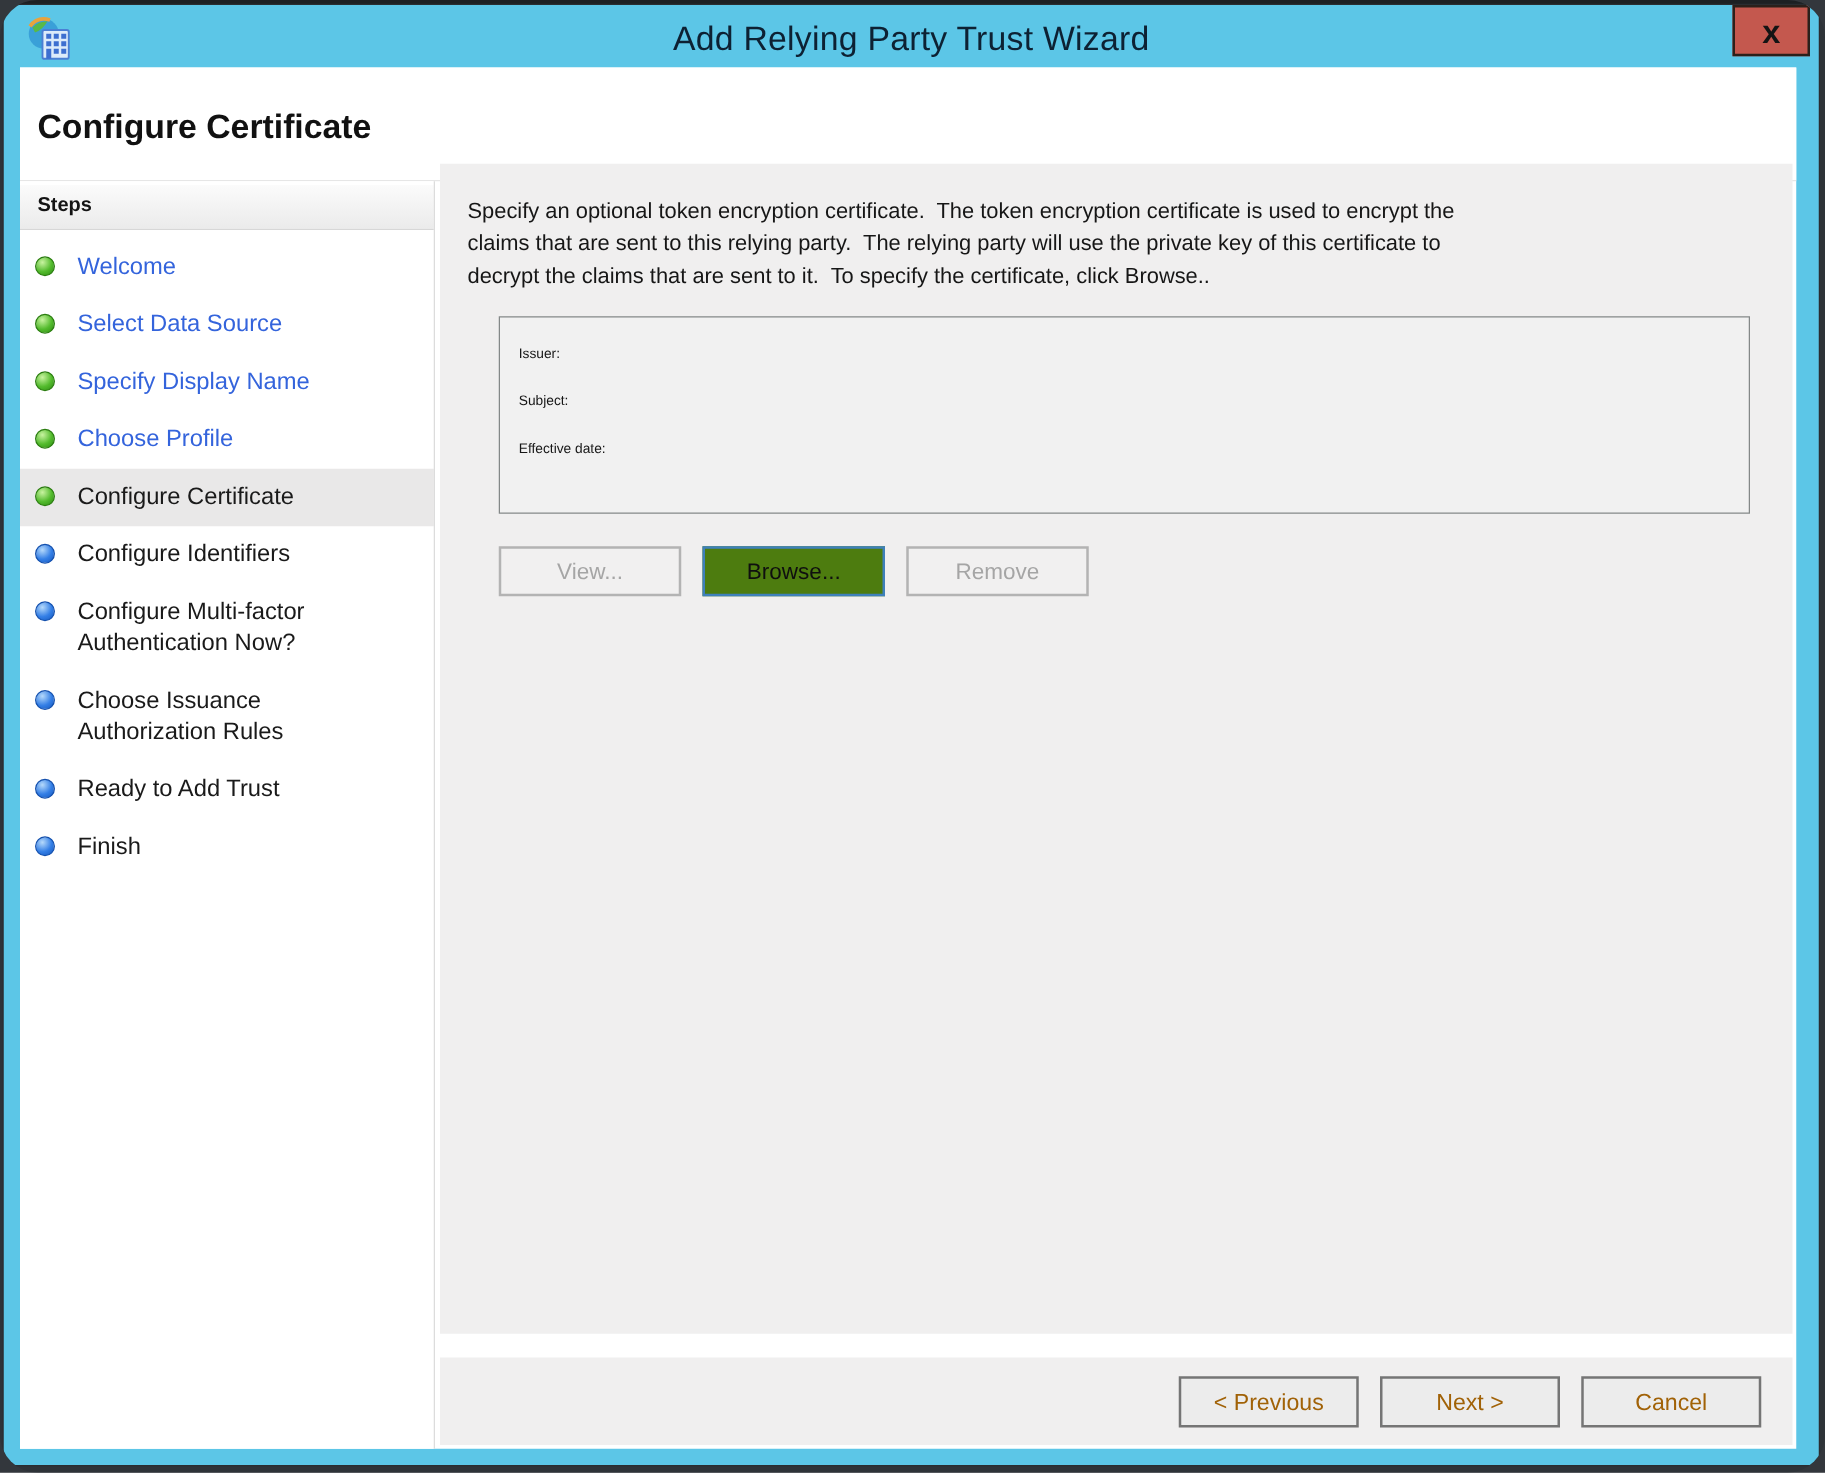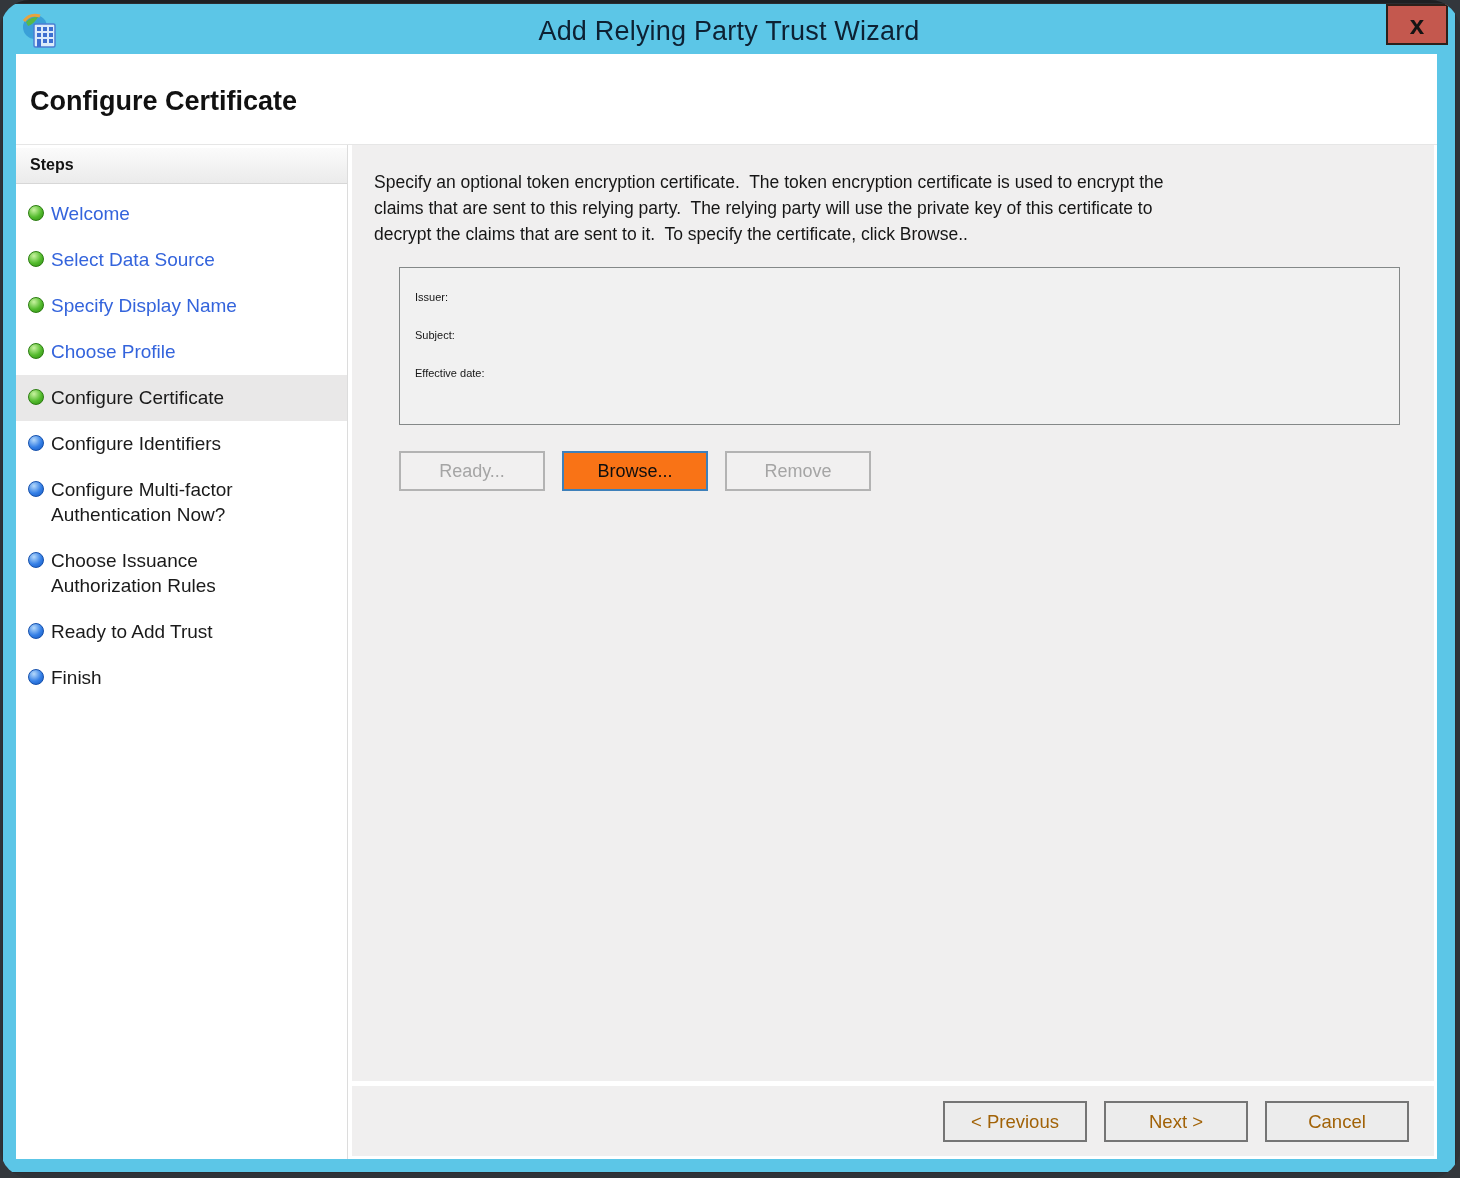--- a/index.html
+++ b/index.html
@@ -50,60 +50,60 @@
   }
   .steps-divider { position:absolute; left:331px; top:91px; bottom:0; width:1px; background:#dcdcdc; }
   .steps-heading {
     margin-top:3px; padding:8px 14px 9px 14px;
     background:linear-gradient(180deg,#fbfbfb,#ebebeb);
     border-bottom:1px solid #d7d7d7;
     font-size:16px; font-weight:bold; color:#141414;
   }
   ul.steps { list-style:none; padding-top:7px; }
   li.step {
-    display:flex; align-items:flex-start; gap:7px;
+    display:flex; align-items:flex-start; gap:18px;
     padding:10px 8px 11px 12px;
     font-size:19px; line-height:25px;
   }
   li.step .dot { width:16px; height:16px; border-radius:50%; flex:none; margin-top:4px; }
   .dot-green {
     background:radial-gradient(circle at 35% 28%, #c8f3a0 0%, #53bb2d 55%, #2e8b12 100%);
     border:1px solid #2b7d10;
   }
   .dot-blue {
     background:radial-gradient(circle at 35% 28%, #b5d9fb 0%, #347fe6 55%, #1557bd 100%);
     border:1px solid #1450ad;
   }
   li.step.completed .step-label { color:#3464dc; cursor:pointer; }
   li.step.current { background:#e9e8e8; }
   li.step.current .step-label, li.step.upcoming .step-label { color:#1a1a1a; }
   .step-label { white-space:pre-line; }
 
   
   .main-panel {
-    position:absolute; left:336px; right:3px; top:91px; height:936px;
+    position:absolute; left:336px; right:3px; top:77px; height:936px;
     background:#f0efef;
   }
   .description {
     position:absolute; left:22px; top:24px; width:985px;
     font-size:17.5px; line-height:26px; color:#161616; white-space:pre-wrap;
   }
   .cert-box {
     position:absolute; left:47px; top:122px; width:1001px; height:158px;
     background:#f1f1f1; border:1px solid #848888;
     padding:10px 0 0 15px;
   }
   .cert-field { font-size:11px; color:#161616; line-height:38px; }
   .cert-actions { position:absolute; left:47px; top:306px; display:flex; gap:17px; }
   .btn {
     width:146px; height:40px; font-family:"Liberation Sans",sans-serif;
     font-size:18px; display:flex; align-items:center; justify-content:center;
   }
   .btn-disabled { background:#f1f0f0; border:2px solid #b3b3b3; color:#a5a5a5; }
-  .btn-focused  { background:#f97316; border:2px solid #3e80ba; color:#0f0f0f; cursor:pointer; }
+  .btn-focused  { background:#4d7c0f; border:2px solid #3e80ba; color:#0f0f0f; cursor:pointer; }
 
   
   .footer-panel {
     position:absolute; left:336px; right:3px; bottom:3px; height:70px;
     background:#f0efef;
     display:flex; justify-content:flex-end; align-items:flex-start;
     gap:17px; padding:15px 25px 0 0;
   }
   .btn-footer {
     width:144px; height:41px; background:#ececec; border:2px solid #757575;
@@ -202,21 +202,21 @@
 claims that are sent to this relying party.  The relying party will use the private key of this certificate to
 decrypt the claims that are sent to it.  To specify the certificate, click Browse..</div>
 
         <div class="cert-box">
           <div class="cert-field">Issuer:</div>
           <div class="cert-field">Subject:</div>
           <div class="cert-field">Effective date:</div>
         </div>
 
         <div class="cert-actions">
-          <button class="btn btn-disabled">Ready...</button>
+          <button class="btn btn-disabled">View...</button>
           <button class="btn btn-focused">Browse...</button>
           <button class="btn btn-disabled">Remove</button>
         </div>
       </div>
 
       <div class="footer-panel">
         <button class="btn-footer">&lt; Previous</button>
         <button class="btn-footer">Next &gt;</button>
         <button class="btn-footer">Cancel</button>
       </div>

